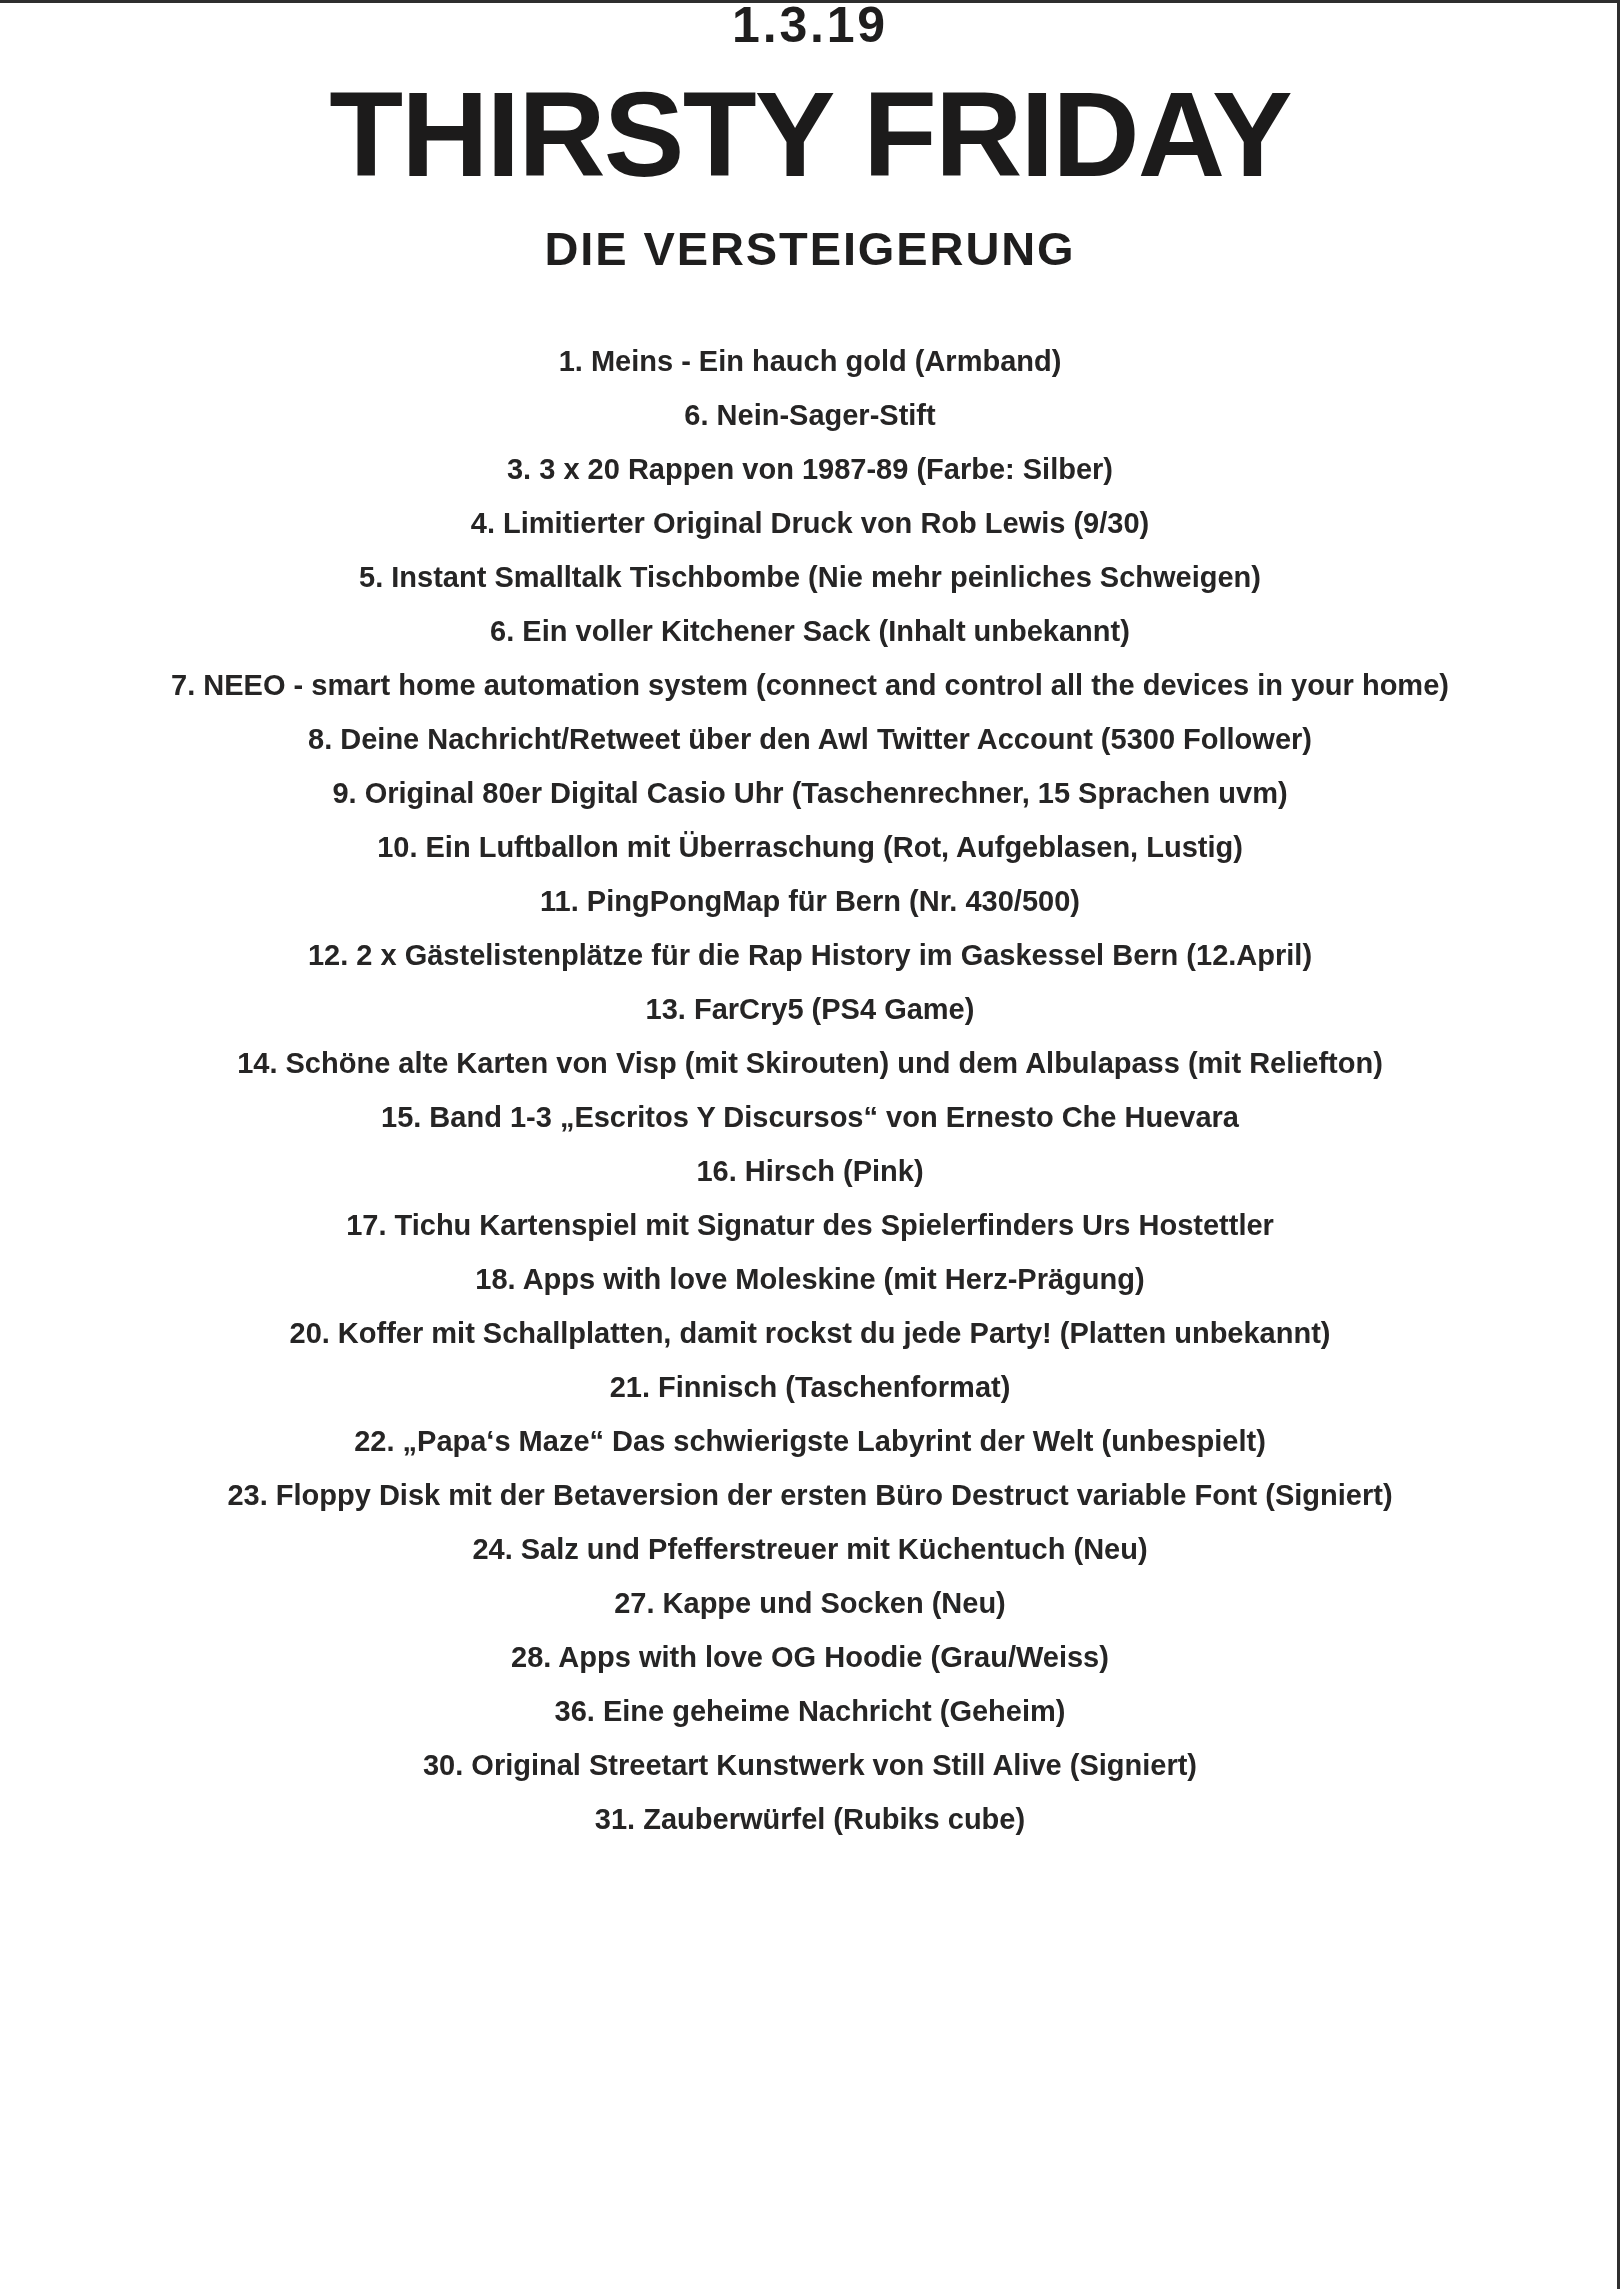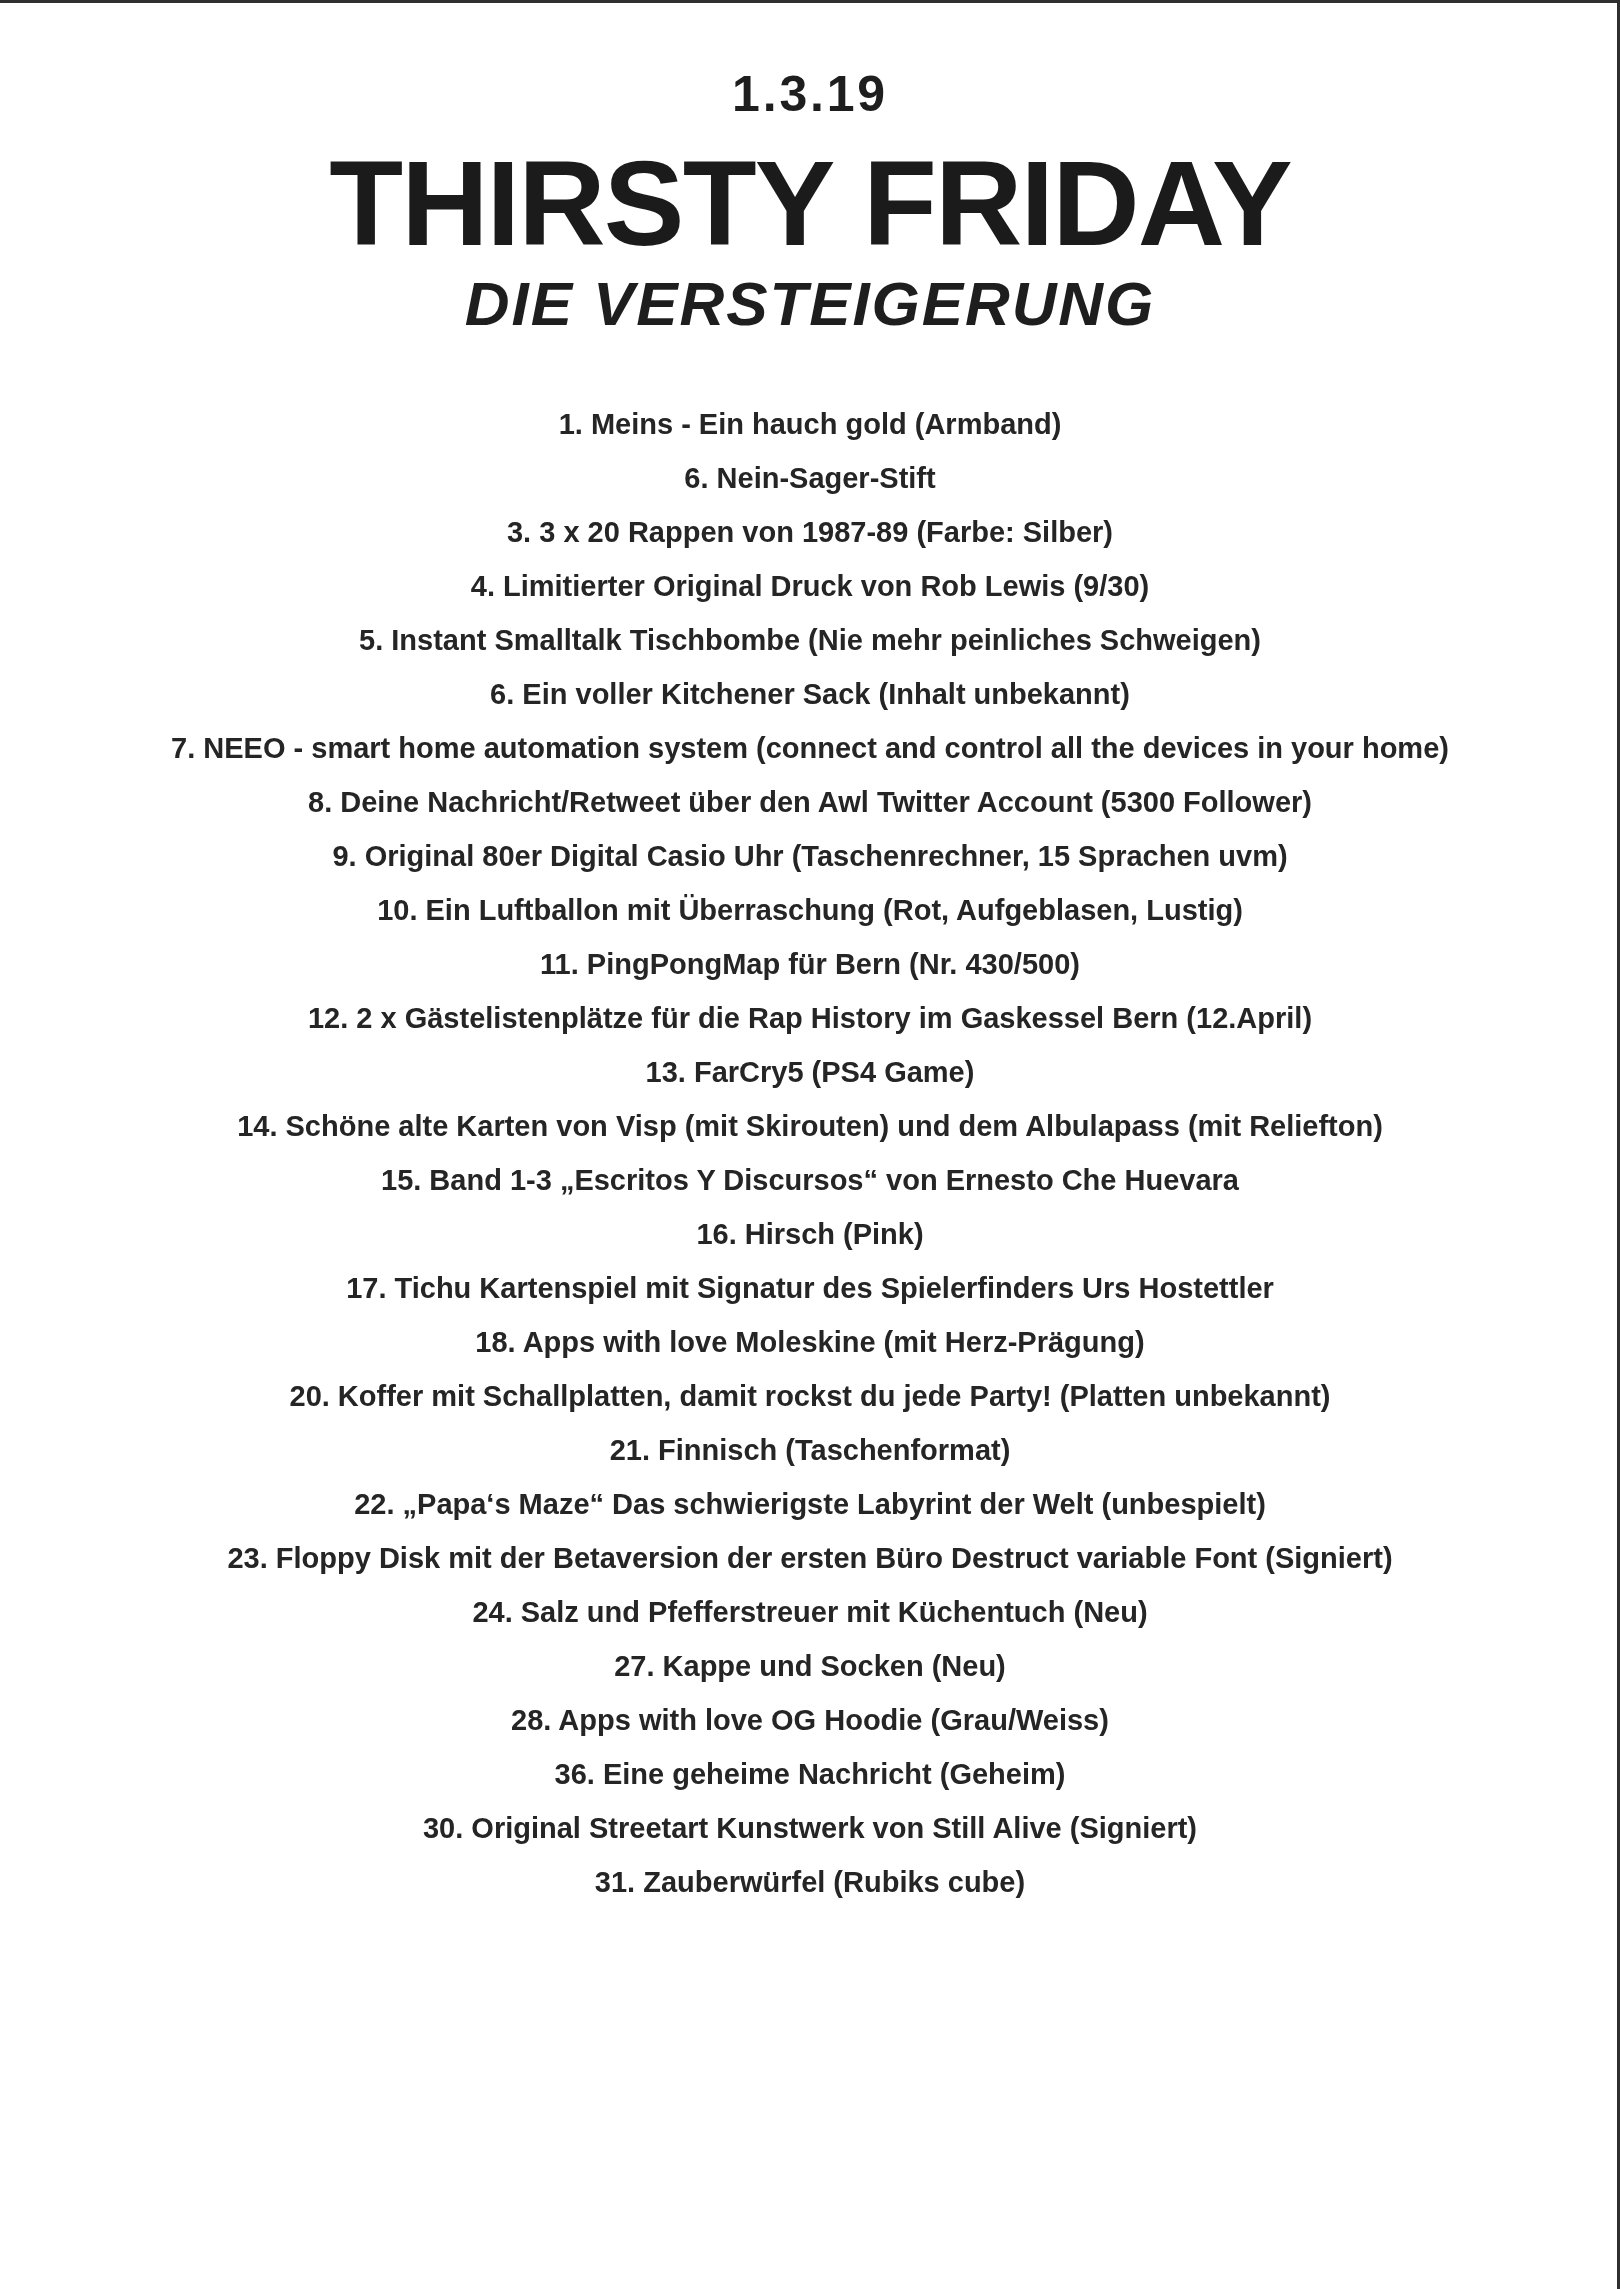--- a/index.html
+++ b/index.html
@@ -22,45 +22,43 @@
     background: #2f2f2f;
   }
   .edge-right {
     position: absolute;
     top: 0; right: 0;
     width: 2.8px; height: 100%;
     background: #2f2f2f;
   }
   .header {
     text-align: center;
-    padding-top: 69px;
   }
   .date {
     font-size: 50px;
     font-weight: 800;
     letter-spacing: 2.8px;
     color: #1f1e1e;
     line-height: 1.0;
   }
   .title {
     font-size: 121px;
     font-weight: 800;
     letter-spacing: -1.9px;
     color: #1c1b1b;
     line-height: 1.08;
     margin-top: 19px;
   }
   .subtitle {
-    font-size: 62px;
+    font-size: 47px;
     font-weight: 800;
     letter-spacing: 1.9px;
     color: #1f1e1e;
     line-height: 1.0;
-    margin-top: 4px;
-    font-style: italic;
+    margin-top: 25px;
   }
   .auction-list {
     list-style: none;
     margin: 62px 0 0 0;
     padding: 0;
     text-align: center;
   }
   .auction-list li {
     font-size: 29px;
     font-weight: 700;

